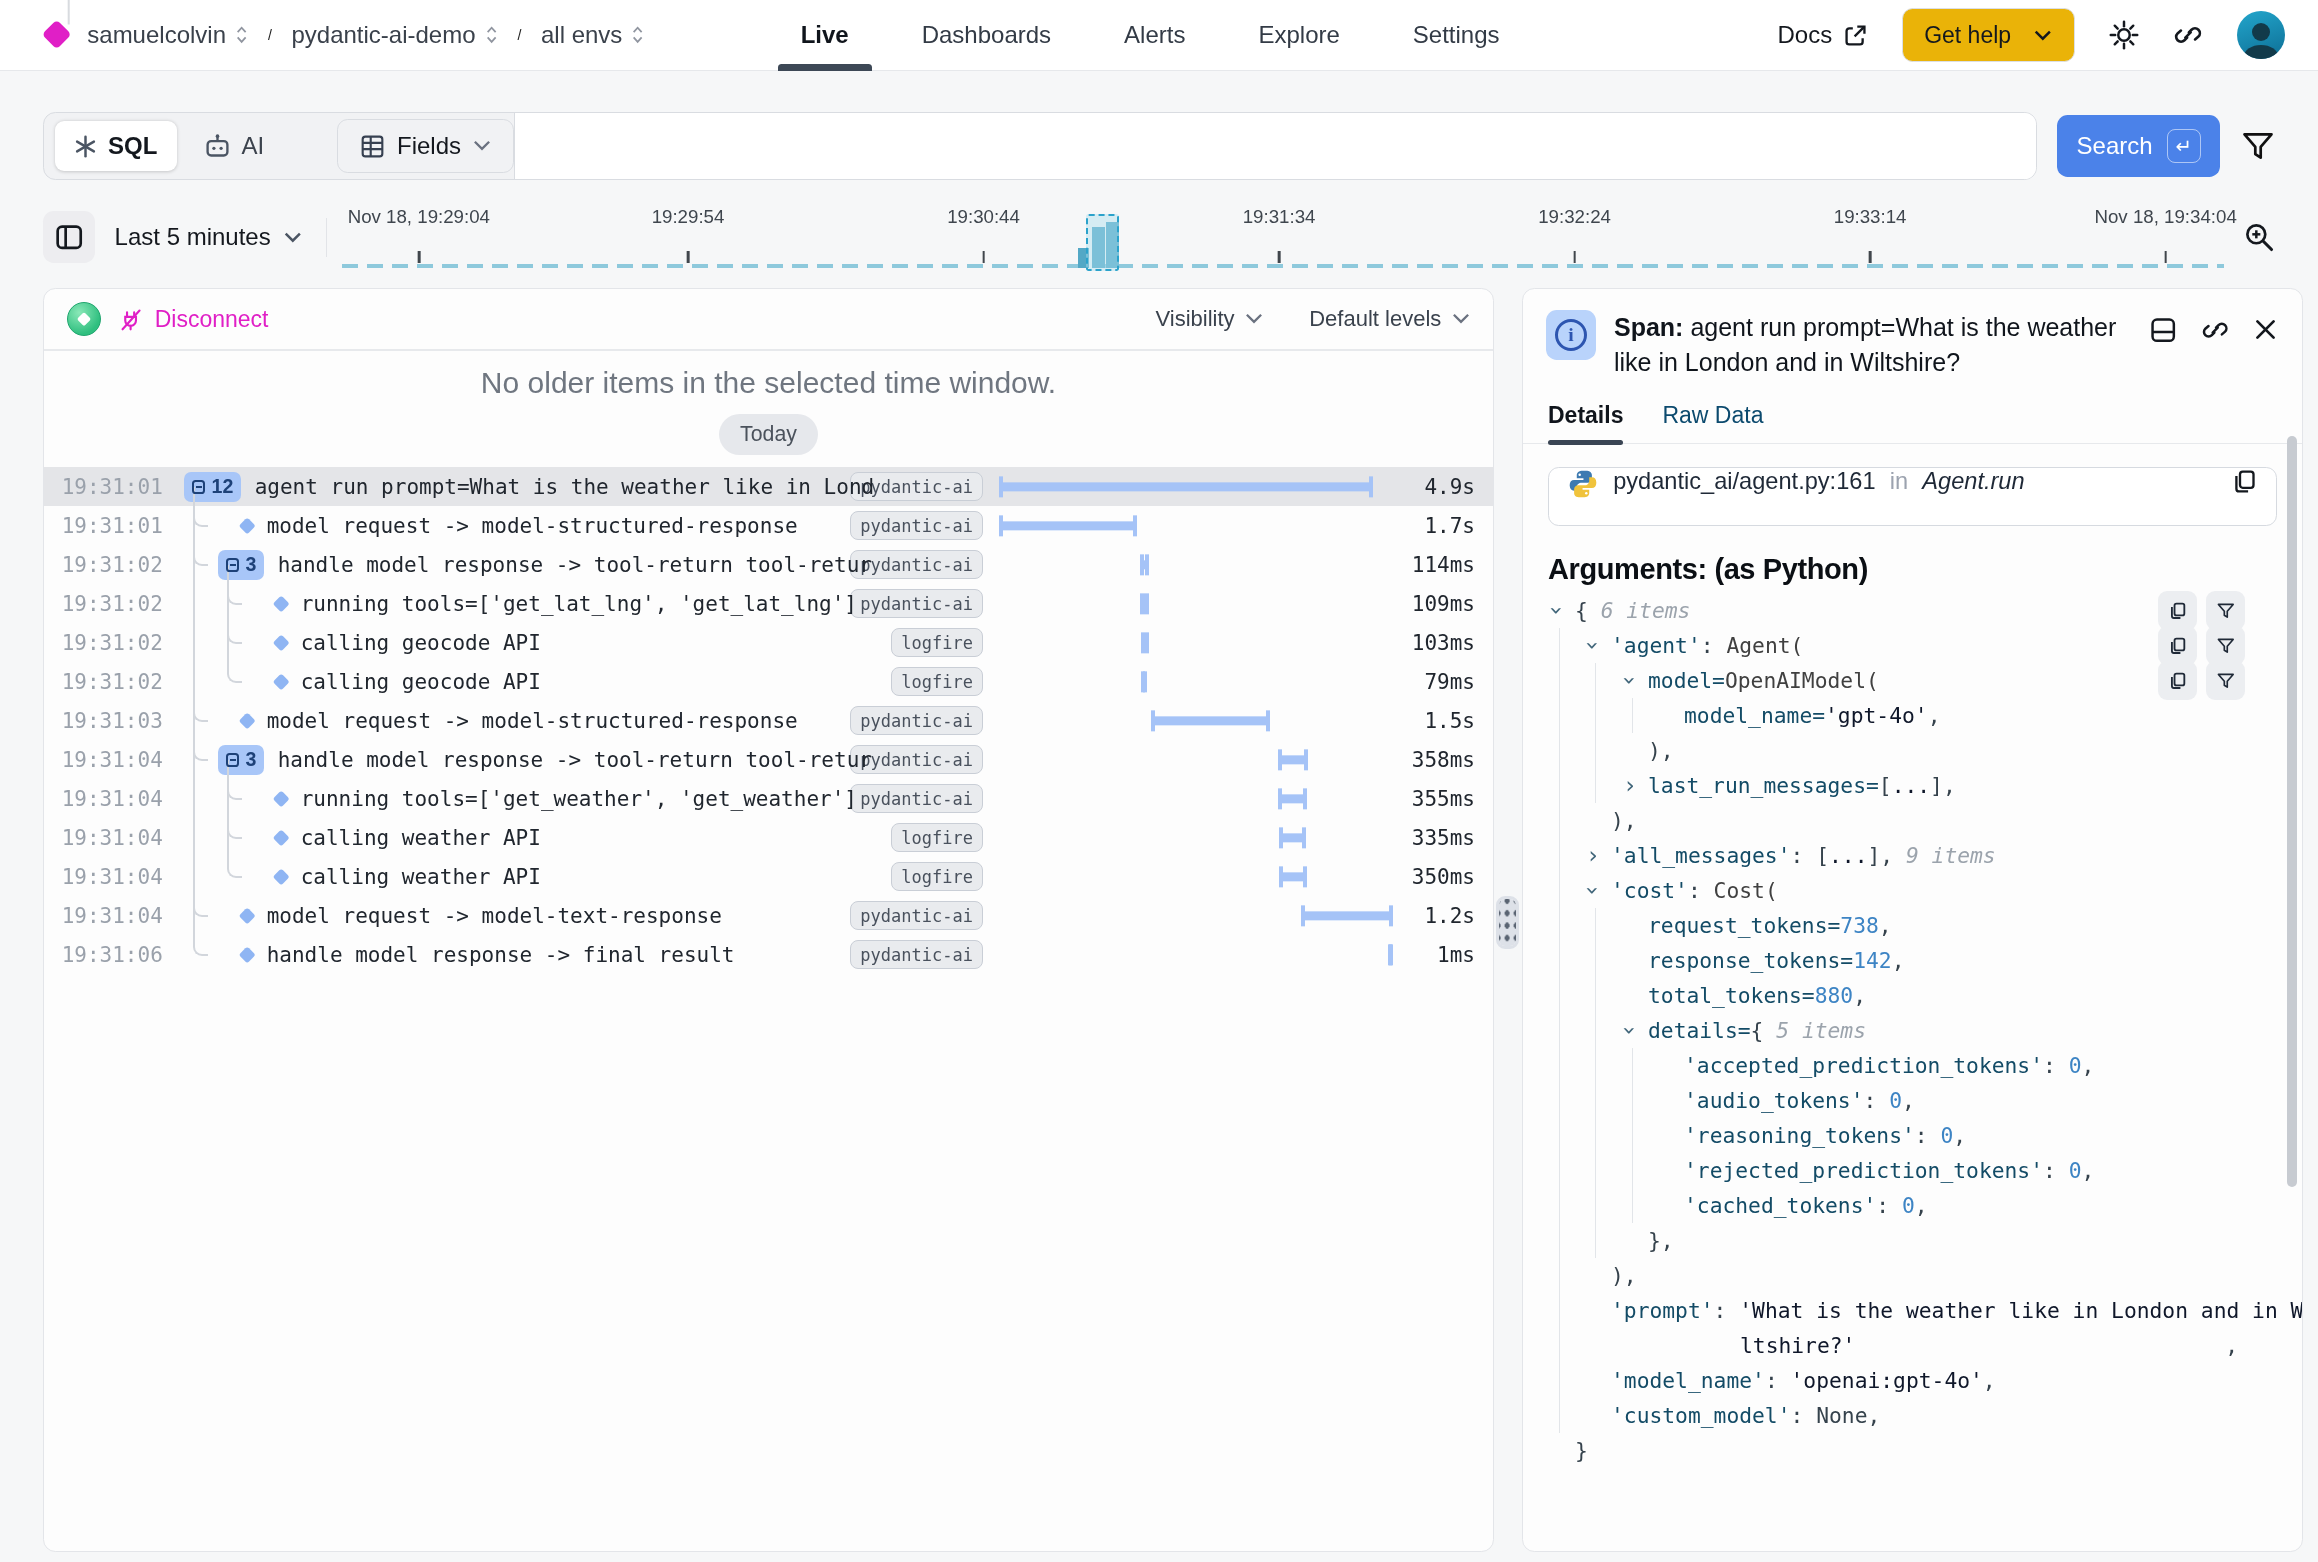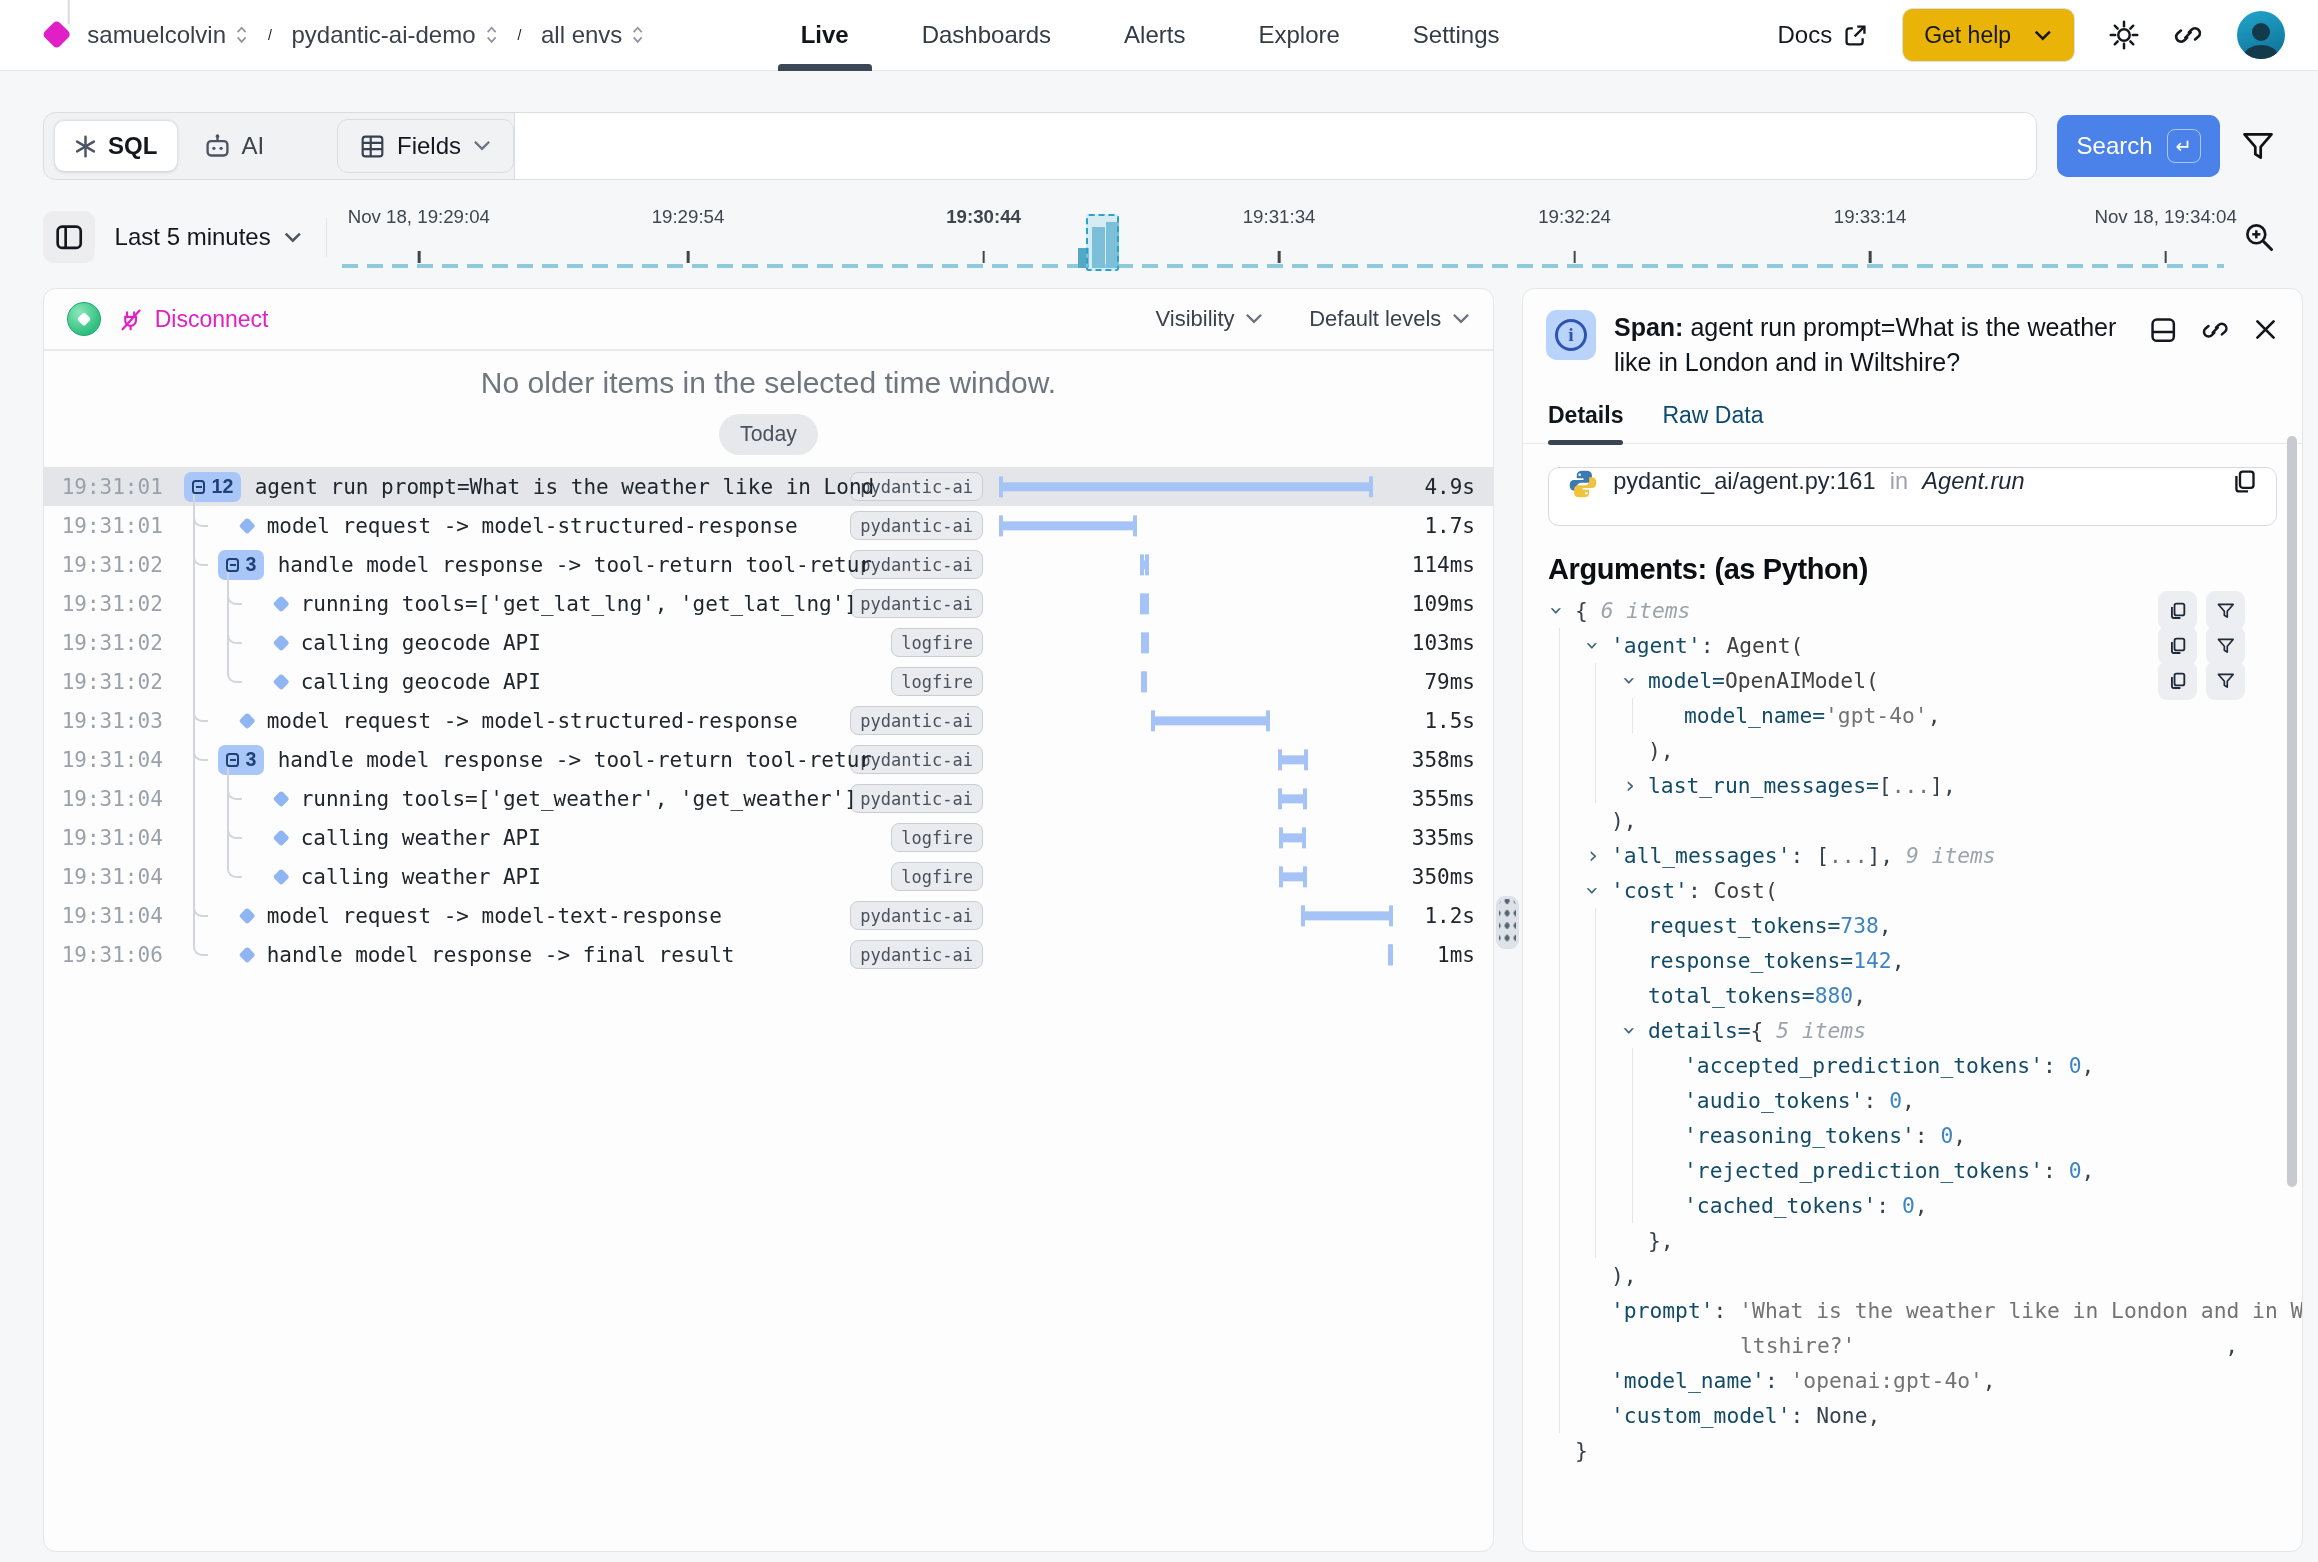--- a/index.html
+++ b/index.html
@@ -107,21 +107,21 @@
   .srcchip .fn{font-style:italic}
   .srcchip .copy{margin-left:auto}
   .args-h{margin:27px 25px 7.1px 25px;font-size:29px;font-weight:800;letter-spacing:-0.4px;color:#0b0f14}
   .codeblock{position:relative;margin:0 25px;font-family:"DejaVu Sans Mono",monospace;font-size:21.3px;color:#35424c}
   .cl{position:relative;height:35px;line-height:35px;white-space:nowrap}
   .gln{position:absolute;top:0;bottom:0;border-left:1.8px solid #e2e5e9}
   .crt{position:absolute;top:0;color:#41667a;font-size:23px;display:inline-block;cursor:pointer}
   .crt.down{transform:rotate(90deg)}
   .tk-k{color:#134b66}
   .tk-c{color:#404040}
-  .tk-s{color:#737373}
+  .tk-s{color:#0f172a}
   .tk-n{color:#3d84c4}
   .tk-p{color:#35424c}
   .tk-m{color:#9ba3ac;font-style:italic}
   .rcomma{position:absolute;right:39px}
   .ctools{position:absolute;right:32px;top:-1.8px;display:flex;gap:9px}
   .ctool{width:39px;height:39px;background:#eceef1;border-radius:9px;display:flex;align-items:center;justify-content:center;cursor:pointer}
   .rp-scroll{position:absolute;right:5.3px;top:147px;width:9.8px;height:751px;background:#c7cbd1;border-radius:5.3px}
 
   .draghandle{position:absolute;left:1496px;top:896px;width:23px;height:53px;background:#dde1e8;border-radius:9px;cursor:col-resize;
     background-image:radial-gradient(#5a6472 2.1px,rgba(0,0,0,0) 2.5px);background-size:9px 12.4px;background-position:3.6px 8px;background-clip:padding-box;border:3.6px solid #dde1e8}
@@ -268,21 +268,21 @@
         </svg>
     </span>
   </div>
   <div class="tl-div"></div>
   <div class="axis" id="axis">
     <div class="axis-base"></div>
   <span class="axis-label" style="left: 4.1%;">Nov 18, 19:29:04</span>
       <span class="axis-tick" style="left: 4.1%;"></span>
       <span class="axis-label" style="left: 18.4%;">19:29:54</span>
       <span class="axis-tick" style="left: 18.4%;"></span>
-      <span class="axis-label" style="left: 34.1%; font-weight: bold;">19:30:44</span>
+      <span class="axis-label" style="left: 34.1%;">19:30:44</span>
       <span class="axis-tick" style="left: 34.1%;"></span>
       <span class="axis-label" style="left: 49.8%;">19:31:34</span>
       <span class="axis-tick" style="left: 49.8%;"></span>
       <span class="axis-label" style="left: 65.5%;">19:32:24</span>
       <span class="axis-tick" style="left: 65.5%;"></span>
       <span class="axis-label" style="left: 81.2%;">19:33:14</span>
       <span class="axis-tick" style="left: 81.2%;"></span>
       <span class="axis-label" style="left: 96.9%;">Nov 18, 19:34:04</span>
       <span class="axis-tick" style="left: 96.9%;"></span>
       <span class="hbar" style="left: 39.1%; width: 11.7px; height: 19.6px;"></span>

